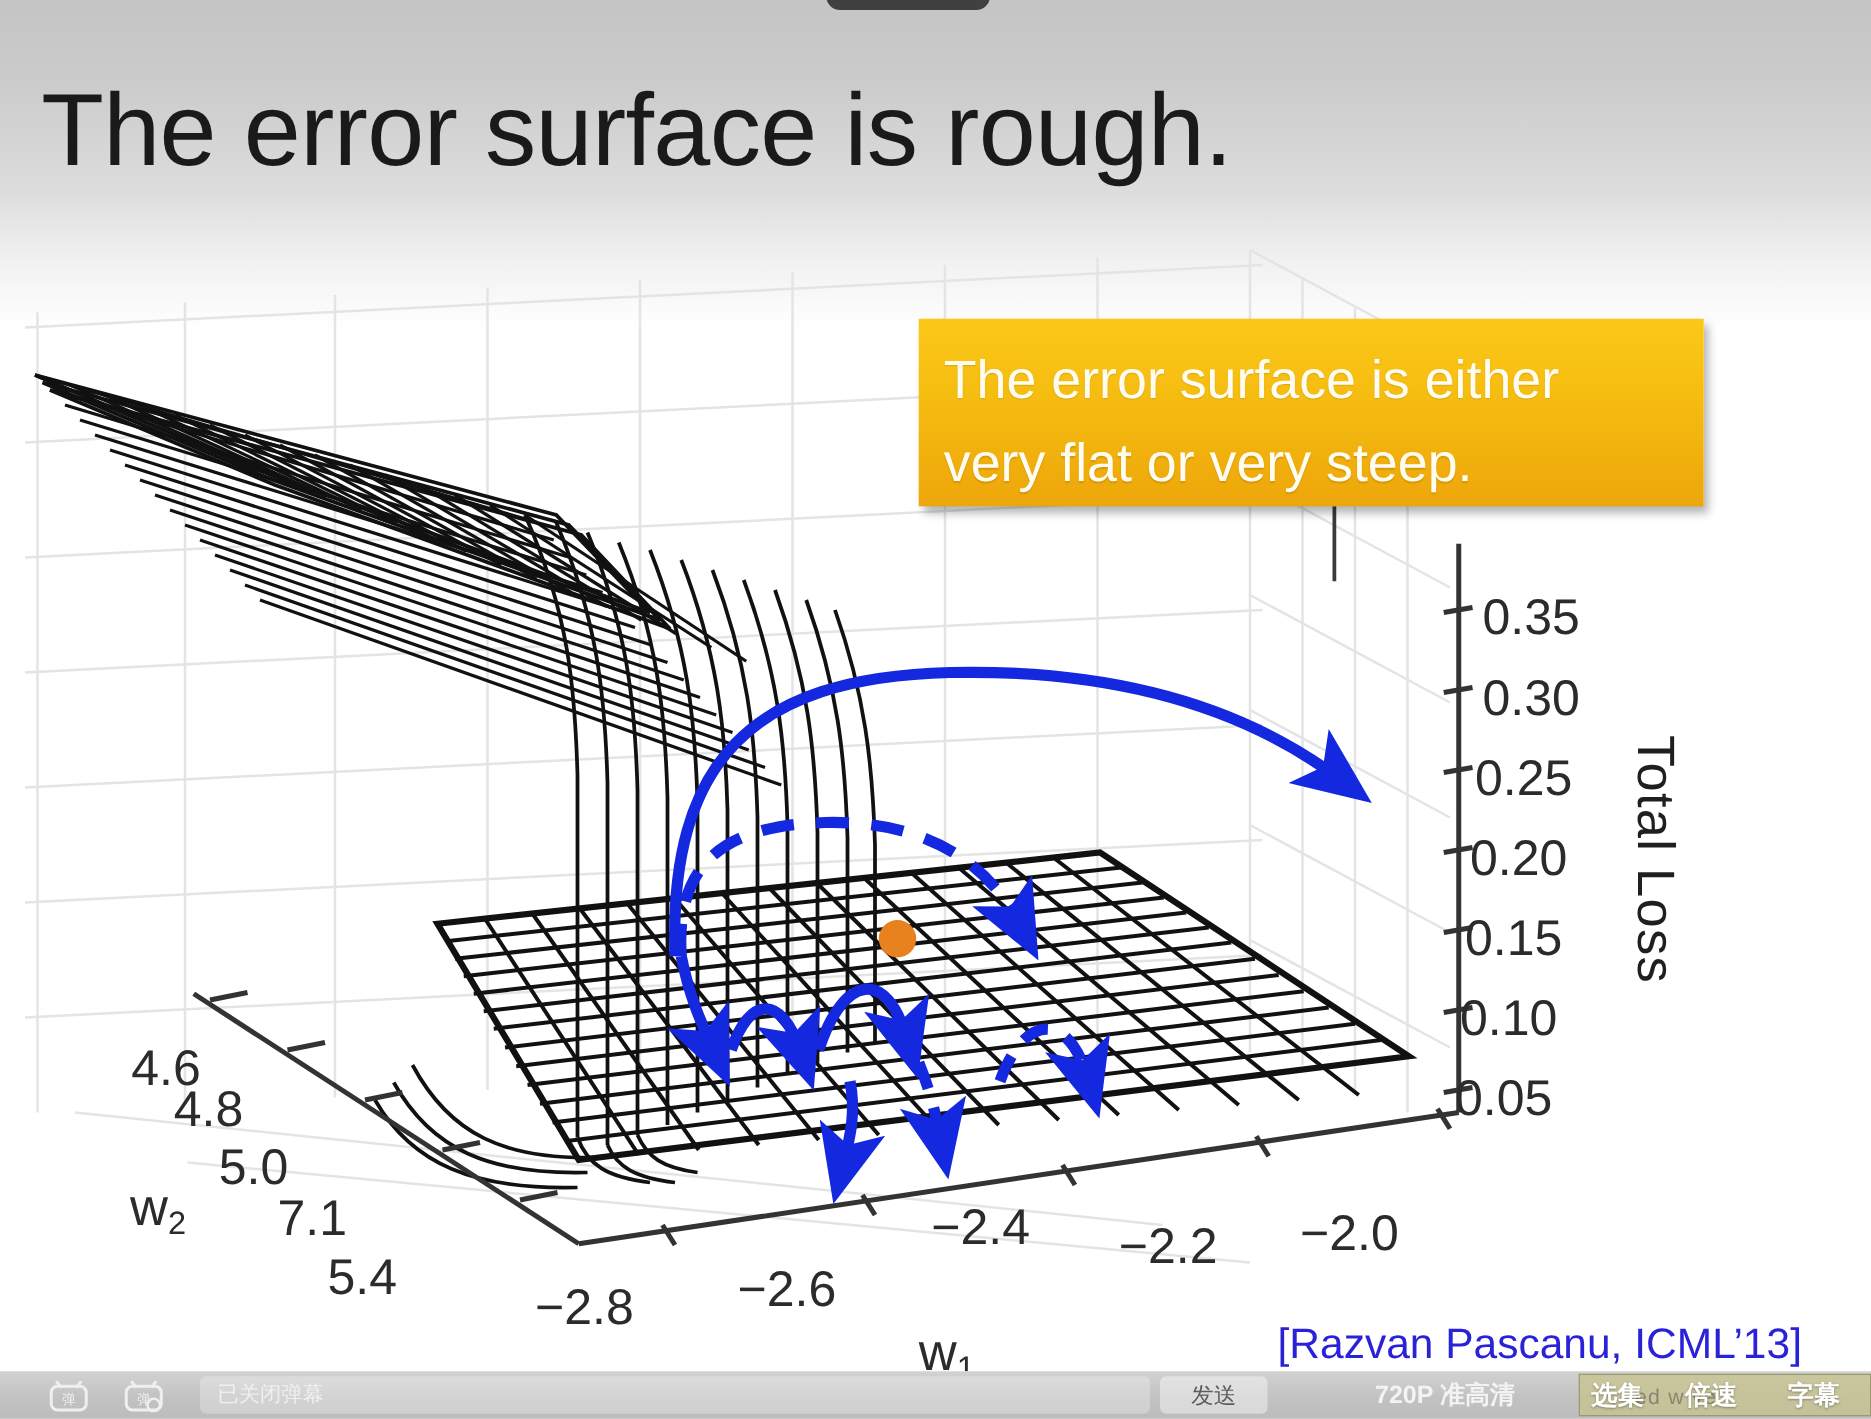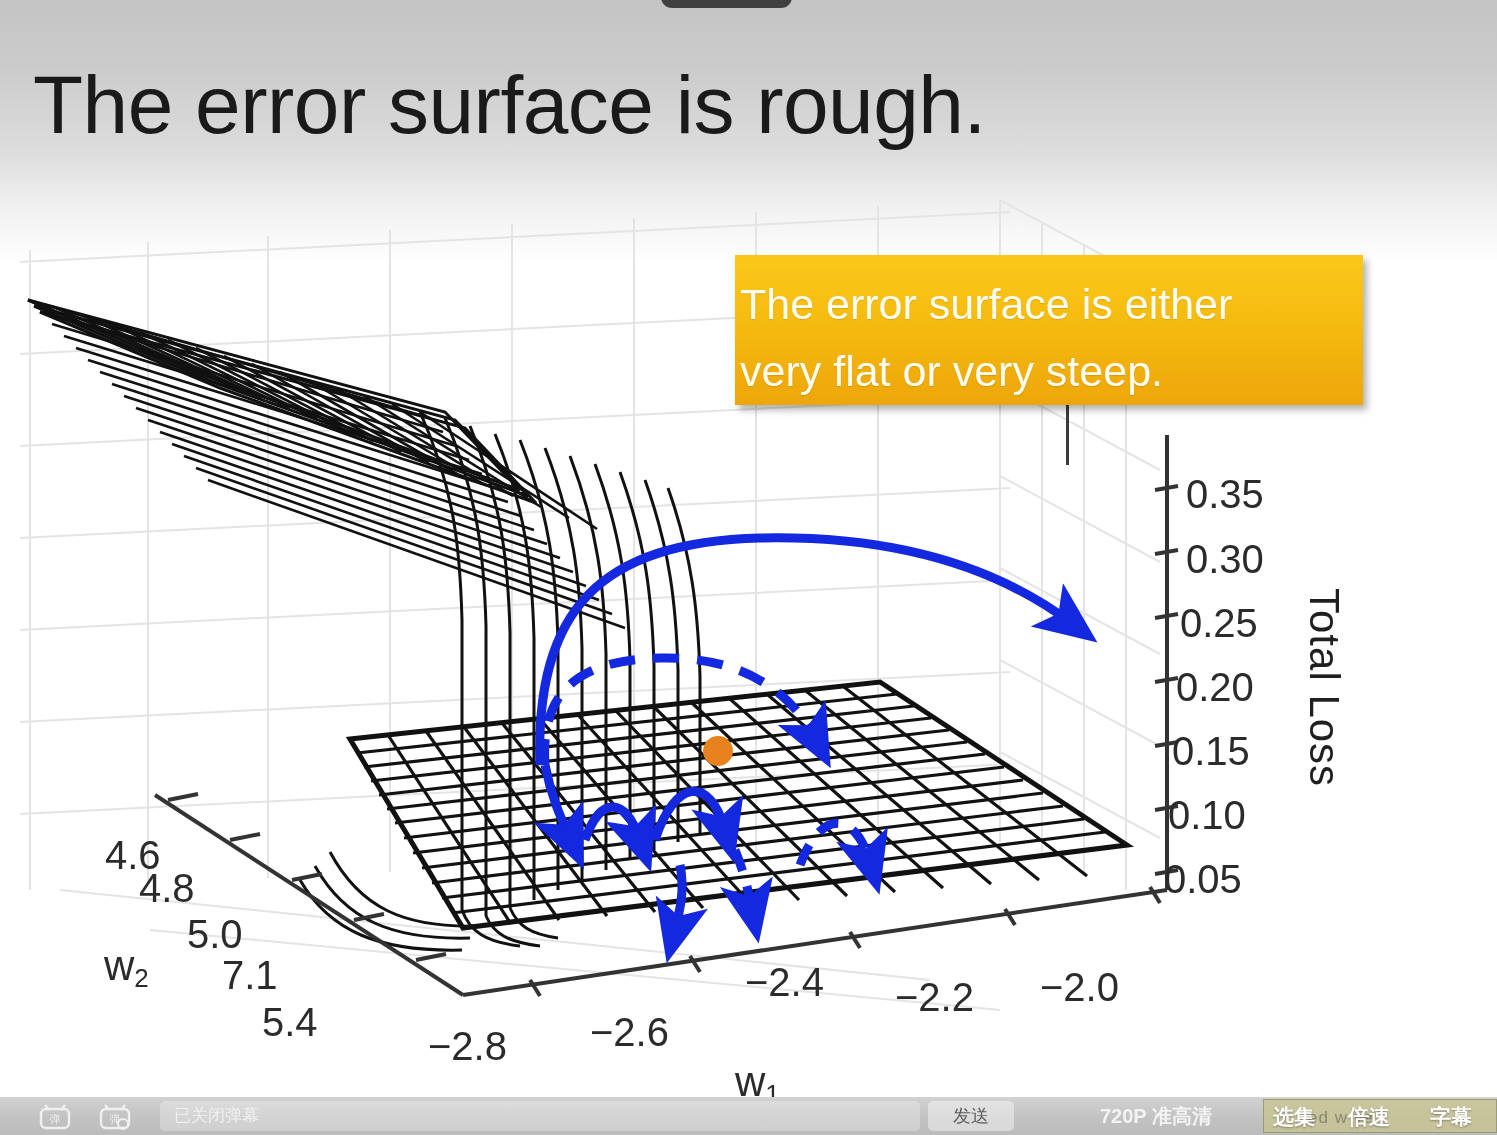--- a/index.html
+++ b/index.html
@@ -31,21 +31,21 @@
 
   
   #plot{position:absolute;left:0;top:190px;width:1497px;height:900px;}
   #plot svg{display:block;}
 
   
   #callout{
     position:absolute;left:735px;top:255px;width:628px;height:150px;
     background:linear-gradient(to bottom,#fbc81a 0%,#f6bd11 40%,#eda60a 100%);
     box-shadow:4px 5px 7px rgba(0,0,0,.30);
-    box-sizing:border-box;padding:16px 22px 0 5px;
+    box-sizing:border-box;padding:16px 22px 0 20px;
   }
   #callout .line{
     color:#fffdf2;font-size:43px;line-height:67px;white-space:nowrap;
     text-shadow:0 1px 1px rgba(140,90,0,.25);
   }
   #callout-stem{
     position:absolute;left:1066px;top:405px;width:3px;height:60px;background:#3b3b3b;
   }
 
   
@@ -333,38 +333,39 @@
   <div class="axtext ztick" style="left:1180px;top:601px;">0.25</div>
   <div class="axtext ztick" style="left:1176px;top:665px;">0.20</div>
   <div class="axtext ztick" style="left:1172px;top:729px;">0.15</div>
   <div class="axtext ztick" style="left:1168px;top:793px;">0.10</div>
   <div class="axtext ztick" style="left:1164px;top:857px;">0.05</div>
 
   <div id="zaxis-name">Total Loss</div>
 
   <div class="axtext wtick" style="left:105px;top:833px;">4.6</div>
   <div class="axtext wtick" style="left:139px;top:866px;">4.8</div>
-  <div class="axtext wtick" style="left:175px;top:912px;margin-left:12px;">5.0</div>
+  <div class="axtext wtick" style="left:175px;top:912px;">5.0</div>
   <div class="axtext wtick" style="left:222px;top:953px;">7.1</div>
   <div class="axtext wtick" style="left:262px;top:1000px;">5.4</div>
 
   <div class="axtext axname" style="left:104px;top:942px;font-size:42px;">
     <span>w</span><span class="sub">2</span>
   </div>
 
   <div class="axtext wtick" style="left:428px;top:1024px;">−2.8</div>
   <div class="axtext wtick" style="left:590px;top:1010px;">−2.6</div>
   <div class="axtext wtick" style="left:745px;top:960px;">−2.4</div>
   <div class="axtext wtick" style="left:895px;top:975px;">−2.2</div>
   <div class="axtext wtick" style="left:1040px;top:965px;">−2.0</div>
 
   <div class="axtext axname" style="left:735px;top:1058px;font-size:42px;">
     <span>w</span><span class="sub">1</span>
   </div>
 
+  <div id="citation">[Razvan Pascanu, ICML’13]</div>
 </div>
 
 <div id="playerbar">
 
   <div class="dm-icon" id="dm-icon-1">
     <svg width="34" height="28" viewBox="0 0 34 28">
       <path d="M7,3 L11,8 M27,3 L23,8" stroke="#efefef" stroke-width="2.4" fill="none"></path>
       <rect x="3" y="7" width="28" height="19" rx="5" ry="5" stroke="#efefef" stroke-width="2.4" fill="none"></rect>
       <text x="17" y="21" font-size="11" fill="#efefef" text-anchor="middle" font-family="sans-serif">弹</text>
     </svg>

